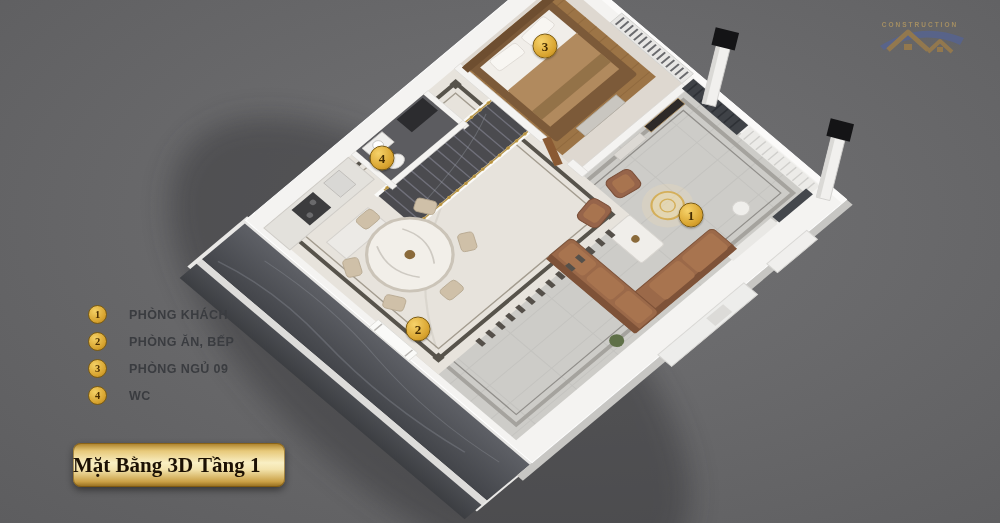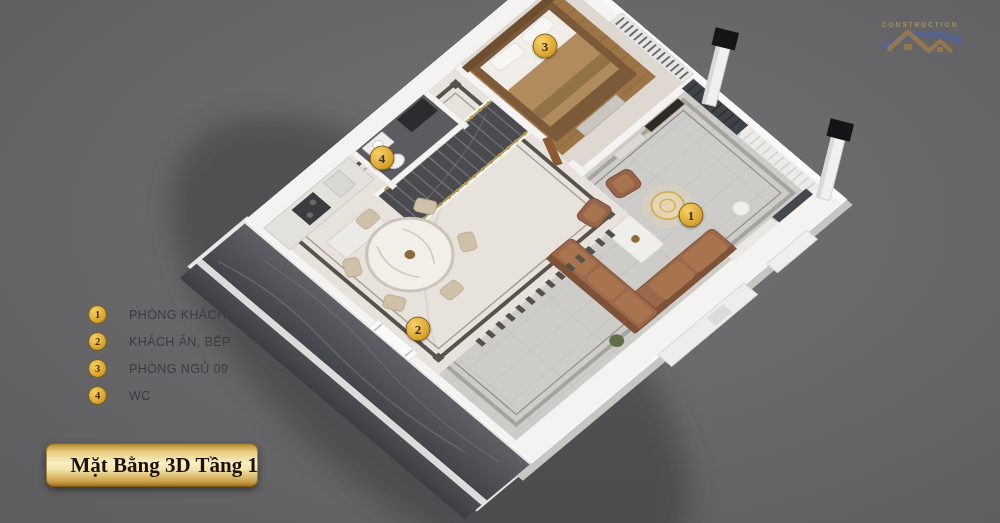--- a/index.html
+++ b/index.html
@@ -13,37 +13,37 @@
   .legend{position:absolute;left:88px;top:301px;}
   .legend-row{display:flex;align-items:center;height:27px;}
   .legend-num{
     width:17px;height:17px;border-radius:50%;flex:0 0 17px;
     background:radial-gradient(circle at 35% 30%, #f4d065, #d7a32e 65%, #b07d1c);
     border:1px solid #7d5c10;color:#4a2e02;font-weight:bold;font-size:10.5px;
     display:flex;align-items:center;justify-content:center;
     font-family:"Liberation Serif", serif;
   }
   .legend-label{
-    margin-left:22px;color:#3a3c40;font-size:12.5px;font-weight:normal;letter-spacing:.4px;
+    margin-left:22px;color:#3a3c40;font-size:12.5px;font-weight:bold;letter-spacing:.4px;
   }
   
   .plan-marker{
     position:absolute;width:23px;height:23px;border-radius:50%;
     background:radial-gradient(circle at 35% 30%, #f6d26a, #d9a42f 65%, #b57f1b);
     border:1px solid #7d5c10;transform:translate(-50%,-50%);
     display:flex;align-items:center;justify-content:center;
     color:#432b02;font-weight:bold;font-size:13px;font-family:"Liberation Serif", serif;
     box-shadow:0 1px 2px rgba(0,0,0,.35);
   }
   
   .title-plate{
-    position:absolute;left:46px;top:443px;width:212px;height:44px;border-radius:8px;
+    position:absolute;left:73px;top:443px;width:212px;height:44px;border-radius:8px;
     background:linear-gradient(180deg,#a87c24 0%,#e7c97a 18%,#f9efc4 45%,#f3e3ac 60%,#caa045 88%,#8f681c 100%);
     box-shadow:0 3px 7px rgba(0,0,0,.45), inset 0 0 0 1px rgba(110,75,10,.55);
-    display:flex;align-items:center;justify-content:flex-end;
+    display:flex;align-items:center;justify-content:flex-start;
   }
   .title-plate span{
     font-family:"Liberation Serif", serif;font-weight:bold;font-size:21px;color:#1c1104;
   }
   
   .logo{position:absolute;right:28px;top:20px;width:104px;opacity:.55;text-align:center;}
   .logo-text{
     margin-top:1px;font-size:6.5px;letter-spacing:2px;color:#d8b05e;font-weight:bold;
   }
 </style>
@@ -319,21 +319,21 @@
       <span>4</span>
     </div>
 
   <div class="legend">
     <div class="legend-row">
       <div class="legend-num">1</div>
       <div class="legend-label">PHÒNG KHÁCH</div>
     </div>
     <div class="legend-row">
       <div class="legend-num">2</div>
-      <div class="legend-label">KHÁCH ĂN, BẾP</div>
+      <div class="legend-label">PHÒNG ĂN, BẾP</div>
     </div>
     <div class="legend-row">
       <div class="legend-num">3</div>
       <div class="legend-label">PHÒNG NGỦ 09</div>
     </div>
     <div class="legend-row">
       <div class="legend-num">4</div>
       <div class="legend-label">WC</div>
     </div>
   </div>

